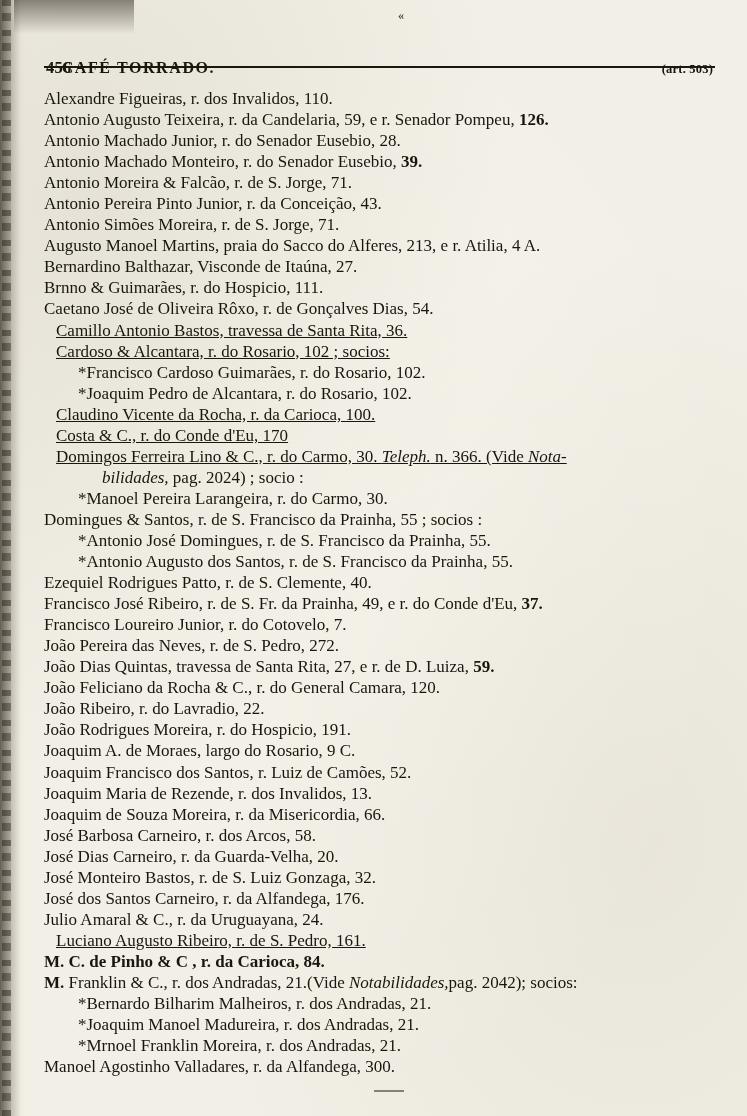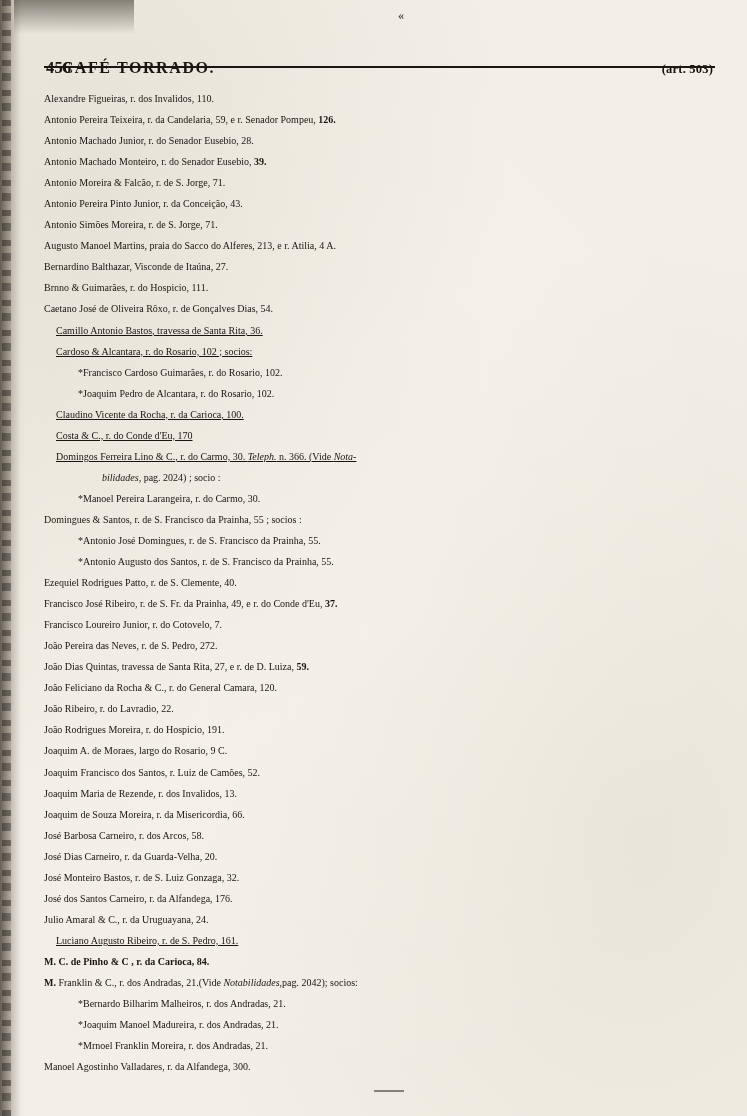--- a/index.html
+++ b/index.html
@@ -115,21 +115,21 @@
     height: 2px;
     background: rgba(45,40,32,0.55);
   }
 
   
   .listing {
     position: absolute;
     left: 44px;
     right: 24px;
     top: 88px;
-    font-size: 10px;
+    font-size: 17px;
     line-height: 21.05px;
   }
   .entry {
     white-space: nowrap;
     font-family: "Liberation Serif", serif;
   }
   .entry.ind1 { padding-left: 12px; text-decoration: underline; }
   .entry.ind2 { padding-left: 34px; }
   .entry.cont { padding-left: 58px; }
   .b { font-weight: bold; margin-top: 20px; }
@@ -150,21 +150,21 @@
     <div class="header-row">
       <div class="folio">456</div>
       <div class="header-title">CAFÉ TORRADO.</div>
       <div class="header-note">(art. 503)</div>
     </div>
   </div>
   <div class="rule"></div>
 
   <div class="listing" id="listing">
       <div class="entry "><span>Alexandre Figueiras, r. dos Invalidos, 110.</span></div>
-      <div class="entry "><span>Antonio Pereira Teixeira, r. da Candelaria, 59, e r. Senador Pompeu, </span><span class="b">126.</span></div>
+      <div class="entry "><span>Antonio Augusto Teixeira, r. da Candelaria, 59, e r. Senador Pompeu, </span><span class="b">126.</span></div>
       <div class="entry "><span>Antonio Machado Junior, r. do Senador Eusebio, 28.</span></div>
       <div class="entry "><span>Antonio Machado Monteiro, r. do Senador Eusebio, </span><span class="b">39.</span></div>
       <div class="entry "><span>Antonio Moreira &amp; Falcão, r. de S. Jorge, 71.</span></div>
       <div class="entry "><span>Antonio Pereira Pinto Junior, r. da Conceição, 43.</span></div>
       <div class="entry "><span>Antonio Simões Moreira, r. de S. Jorge, 71.</span></div>
       <div class="entry "><span>Augusto Manoel Martins, praia do Sacco do Alferes, 213, e r. Atilia, 4 A.</span></div>
       <div class="entry "><span>Bernardino Balthazar, Visconde de Itaúna, 27.</span></div>
       <div class="entry "><span>Brnno &amp; Guimarães, r. do Hospicio, 111.</span></div>
       <div class="entry "><span>Caetano José de Oliveira Rôxo, r. de Gonçalves Dias, 54.</span></div>
       <div class="entry ind1"><span>Camillo Antonio Bastos, travessa de Santa Rita, 36.</span></div>

